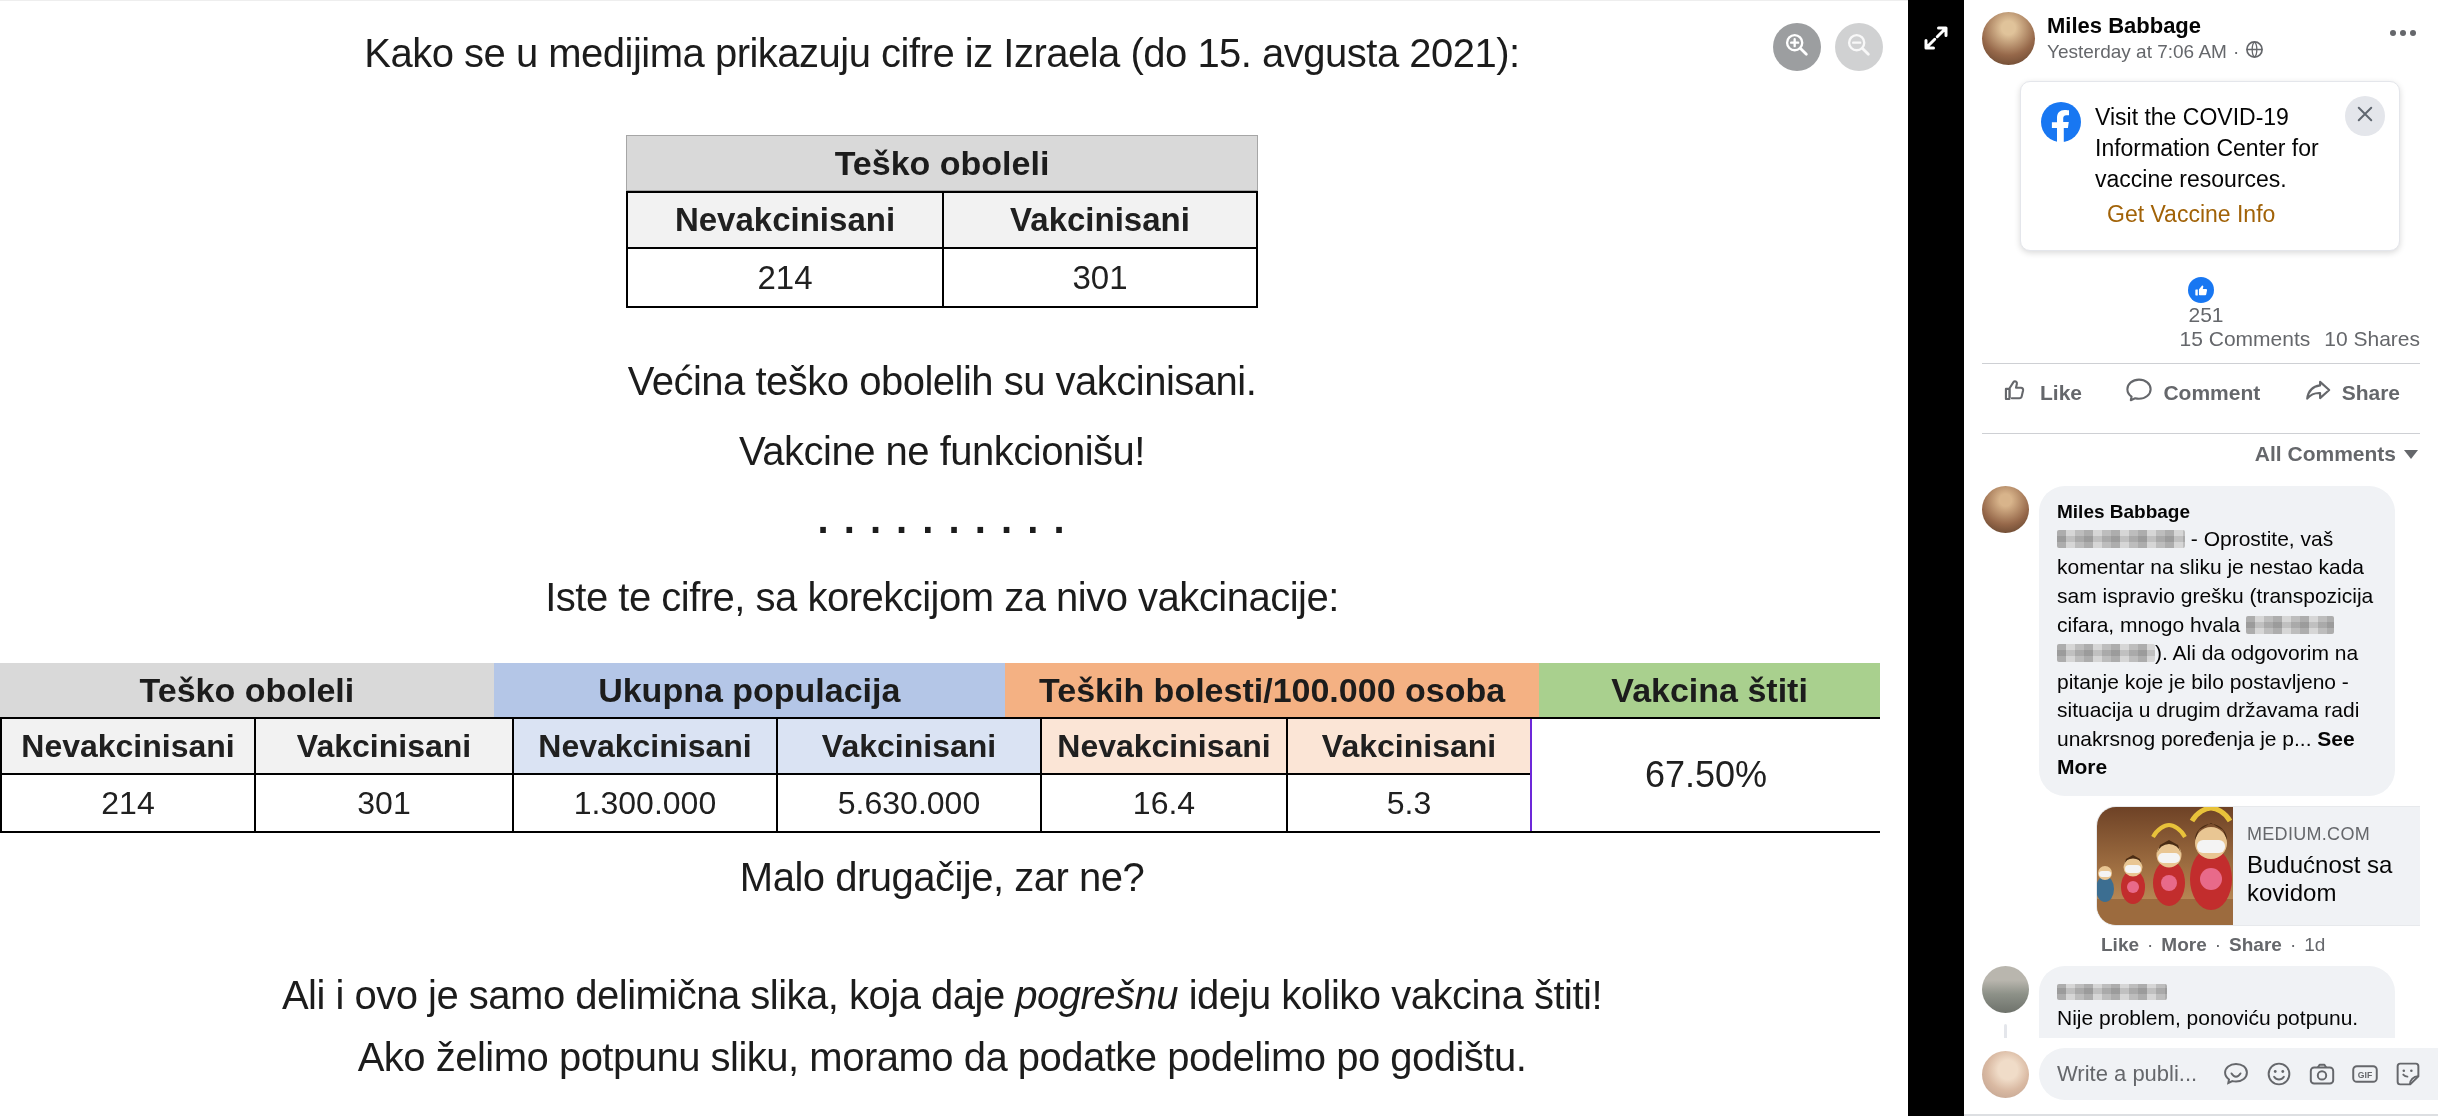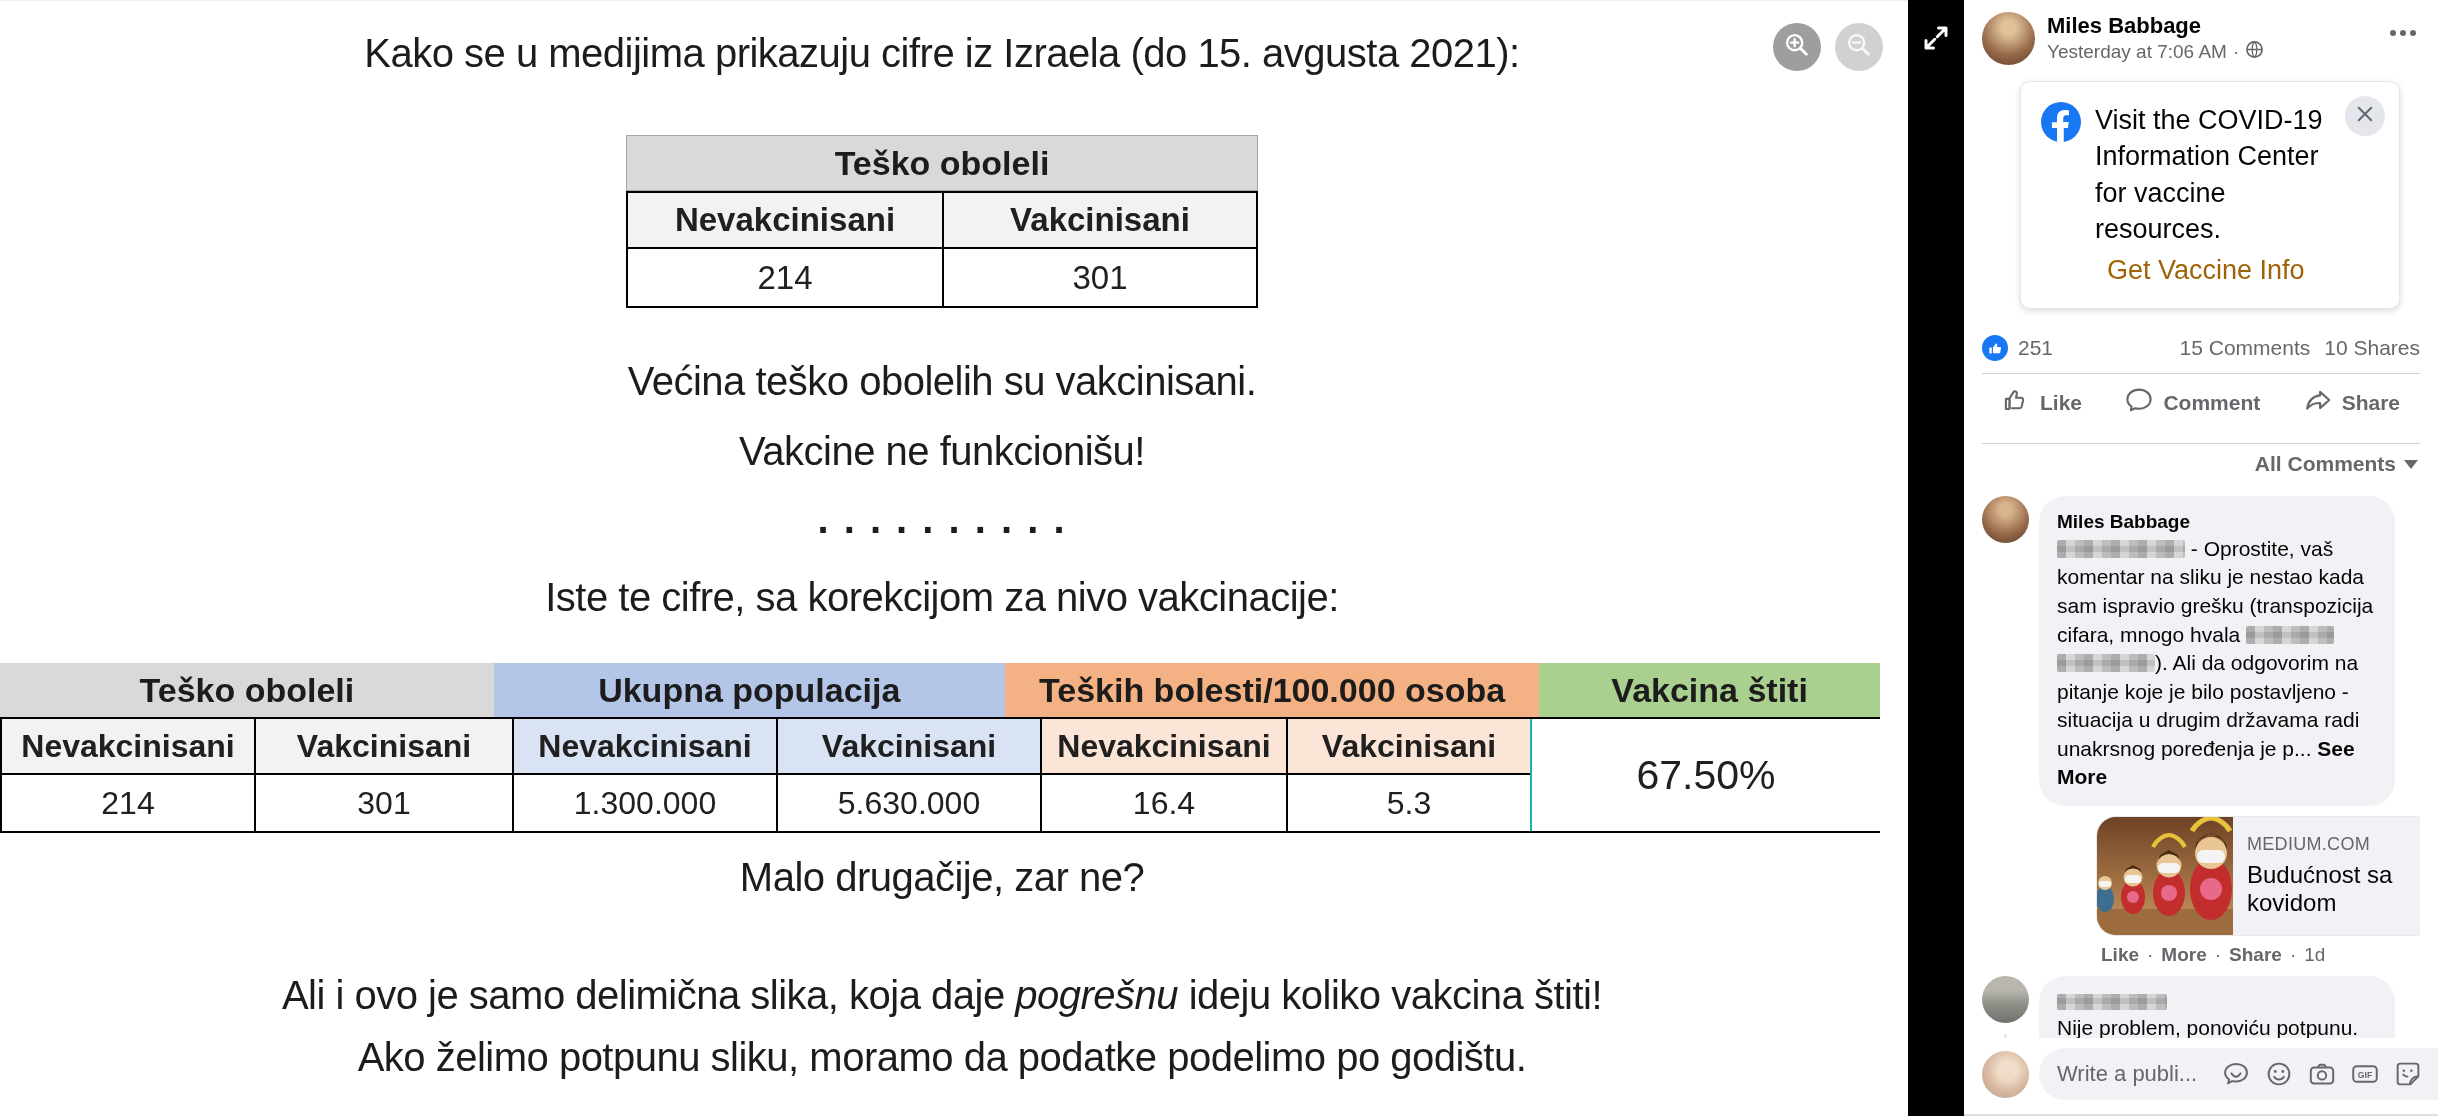--- a/index.html
+++ b/index.html
@@ -26,21 +26,21 @@
   .t1-grid .c2{border-left:2px solid #000;}
 
   
   .t2{position:absolute;top:654px;left:0;width:1880px;}
   .t2-head{display:flex;height:54px;}
   .t2-head .hc{display:flex;align-items:center;justify-content:center;font-size:34px;font-weight:bold;color:#1c1c1c;}
   .t2-grid{display:grid;grid-template-columns:252px 258px 264px 264px 246px 244px 350px;grid-template-rows:56px 56px;border:2px solid #000;}
   .t2-grid .cell{display:flex;align-items:center;justify-content:center;font-size:32px;}
   .t2-grid .sub{font-weight:bold;border-bottom:2px solid #000;}
   .t2-grid .bl{border-left:2px solid #000;}
-  .t2-grid .merged{grid-column:7;grid-row:1/3;border-left:2px solid #14b8a6;font-size:41px;background:#fff;}
+  .t2-grid .merged{grid-column:7;grid-row:1/3;border-left:2px solid #6d28d9;font-size:36px;background:#fff;}
   .it{font-style:italic;}
 
   
   .zoom-btn{position:absolute;top:22px;width:48px;height:48px;border-radius:50%;display:flex;align-items:center;justify-content:center;}
   .zoom-in{right:87px;background:rgba(75,78,82,.55);}
   .zoom-out{right:25px;background:rgba(120,123,127,.35);}
   .black-strip{position:relative;width:56px;height:1116px;background:#000;flex:0 0 56px;}
   .expand-btn{position:absolute;top:20px;left:8px;width:40px;height:40px;display:flex;align-items:center;justify-content:center;}
 
   
@@ -49,26 +49,26 @@
   .avatar{border-radius:50%;flex:0 0 auto;}
   .post-header{display:flex;align-items:center;gap:12px;padding-top:12px;position:relative;}
   .post-avatar{width:53px;height:53px;background:radial-gradient(circle at 50% 30%,#e0c39a 0 15%,#96684a 60%,#5b3d28 100%);}
   .post-name{font-size:22px;font-weight:bold;line-height:1.2;}
   .post-meta{font-size:19px;color:#65676b;display:flex;align-items:center;gap:6px;margin-top:1px;}
   .more-btn{position:absolute;right:4px;top:30px;display:flex;gap:4px;}
   .more-btn i{width:6px;height:6px;border-radius:50%;background:#65676b;display:block;}
 
   .covid-card{margin:16px 0 0 38px;width:380px;box-sizing:border-box;background:#fff;border:1px solid #e4e6eb;border-radius:10px;
               box-shadow:0 2px 6px rgba(0,0,0,.15);padding:20px;display:flex;gap:14px;position:relative;}
-  .covid-text{font-size:27px;line-height:1.35;width:250px;}
+  .covid-text{font-size:23px;line-height:1.35;width:250px;}
   .covid-link{color:#a16207;font-weight:400;margin-top:4px;display:inline-block;cursor:pointer;margin-left:12px;}
   .covid-close{position:absolute;top:14px;right:14px;width:40px;height:40px;border-radius:50%;background:#e4e6eb;
                display:flex;align-items:center;justify-content:center;cursor:pointer;}
 
-  .stats-row{display:flex;align-items:center;margin-top:26px;font-size:21px;color:#65676b;}
+  .stats-row{display:flex;align-items:center;margin-top:26px;font-size:21px;color:#65676b;flex-direction:column;}
   .badge{width:26px;height:26px;border-radius:50%;background:#1877f2;display:flex;align-items:center;justify-content:center;}
   .stats-right{margin-left:auto;display:flex;gap:14px;white-space:nowrap;}
   .divider{height:1px;background:#ced0d4;margin-top:12px;}
   .actions-row{display:flex;justify-content:space-between;padding:4px 14px;}
   .action-btn{display:flex;align-items:center;gap:10px;font-size:21px;font-weight:bold;color:#65676b;padding:8px 6px;cursor:pointer;}
   .filter-row{display:flex;justify-content:flex-end;align-items:center;gap:8px;padding:8px 2px 2px 0;
               font-size:21px;font-weight:bold;color:#65676b;cursor:pointer;}
   .caret{width:0;height:0;border-left:7px solid transparent;border-right:7px solid transparent;border-top:9px solid #65676b;}
 
   .comments{position:relative;margin-top:8px;height:640px;overflow:hidden;}

